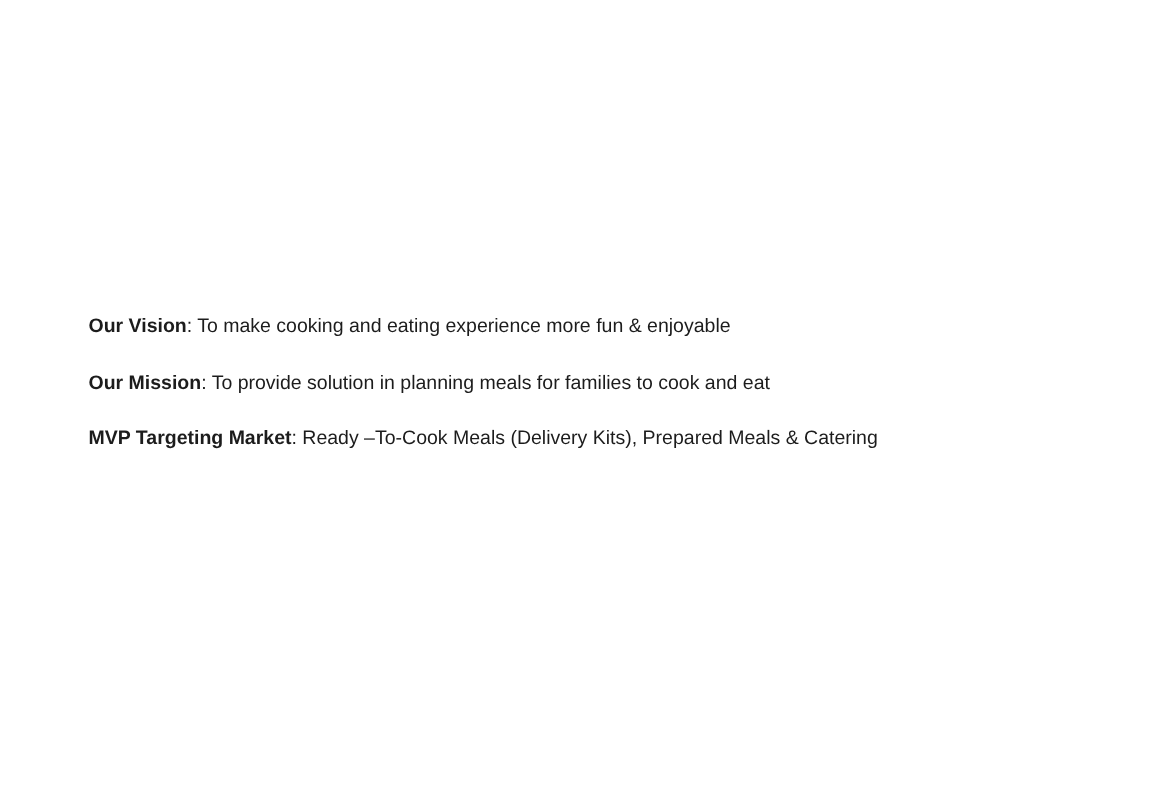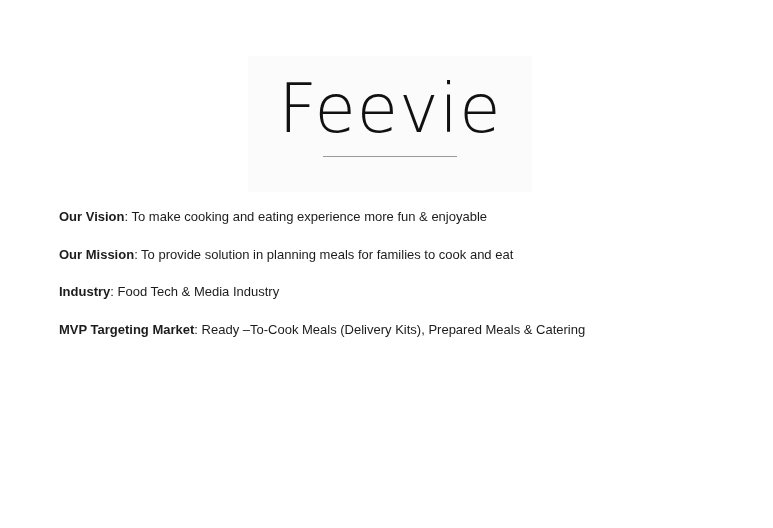--- a/index.html
+++ b/index.html
@@ -67,38 +67,31 @@
   }
   .bullet .body {
     font-weight: normal;
   }
 </style>
 </head>
 <body>
 
 <div class="slide">
 
-  <div class="logo-block">
-    <div class="logo-text">Feevie</div>
-    <div class="logo-rule"></div>
-  </div>
 
   <div class="bullets">
 
     <div class="bullet">
       <span class="lead">Our Vision</span><span class="body">: To make cooking and eating experience more fun &amp; enjoyable</span>
     </div>
 
     <div class="bullet">
       <span class="lead">Our Mission</span><span class="body">: To provide solution in planning meals for families to cook and eat</span>
     </div>
 
-    <div class="bullet">
-      <span class="lead">Industry</span><span class="body">: Food Tech &amp; Media Industry</span>
-    </div>
 
 
     <div class="bullet">
       <span class="lead">MVP Targeting Market</span><span class="body">: Ready –To-Cook Meals (Delivery Kits), Prepared Meals &amp; Catering</span>
     </div>
 
   </div>
 </div>
 
 </body></html>

